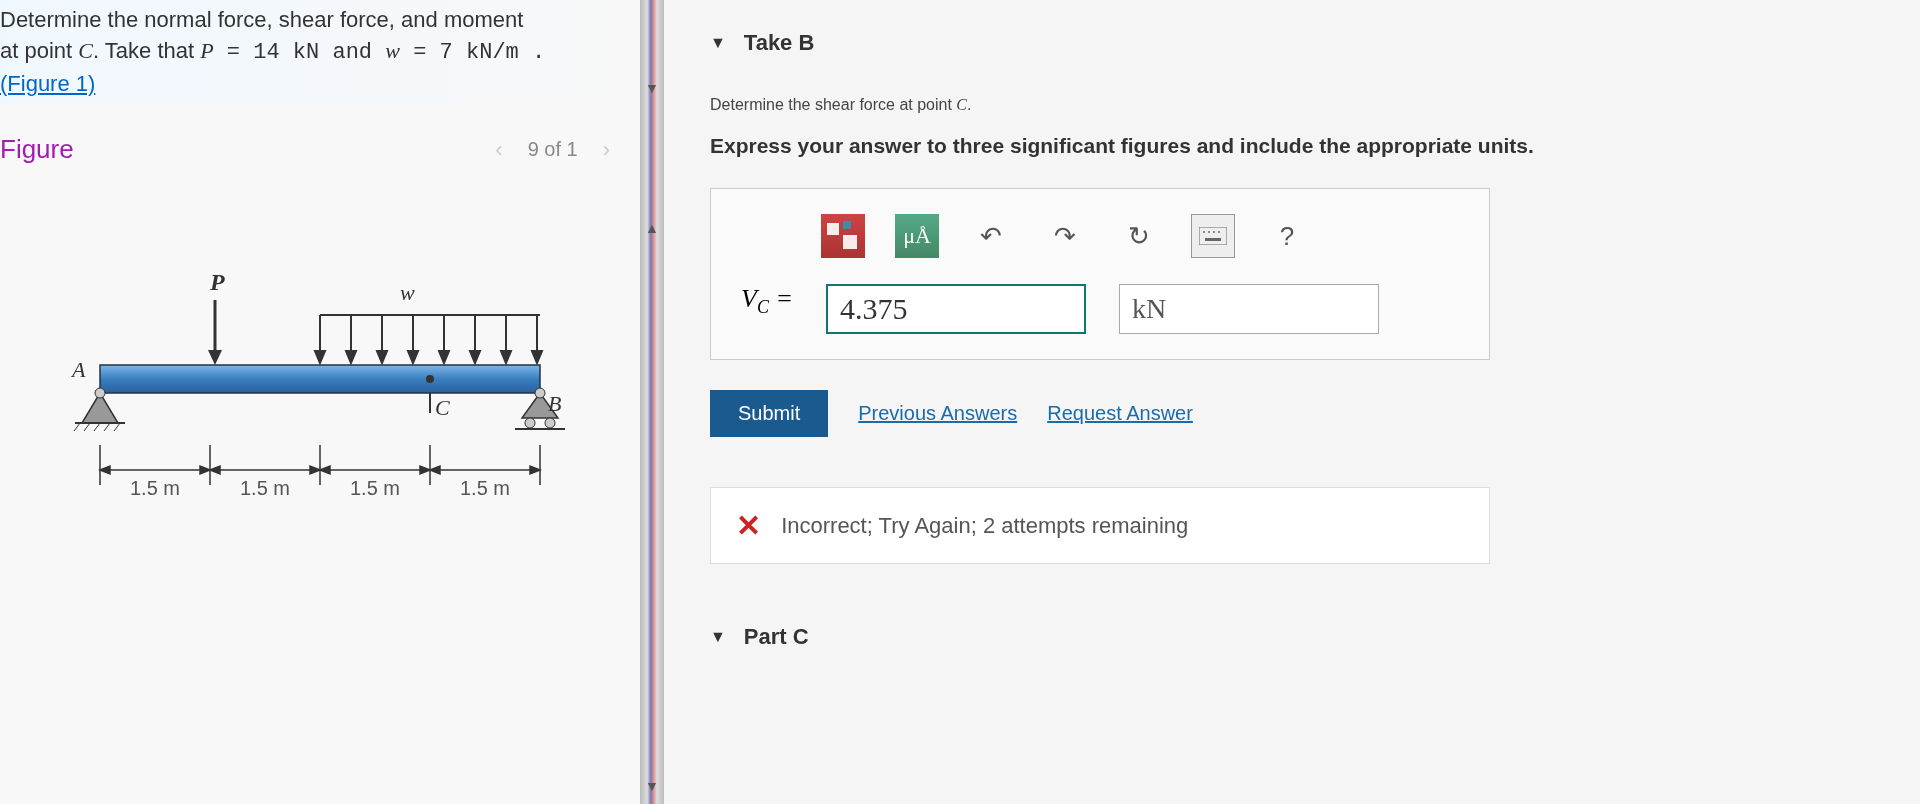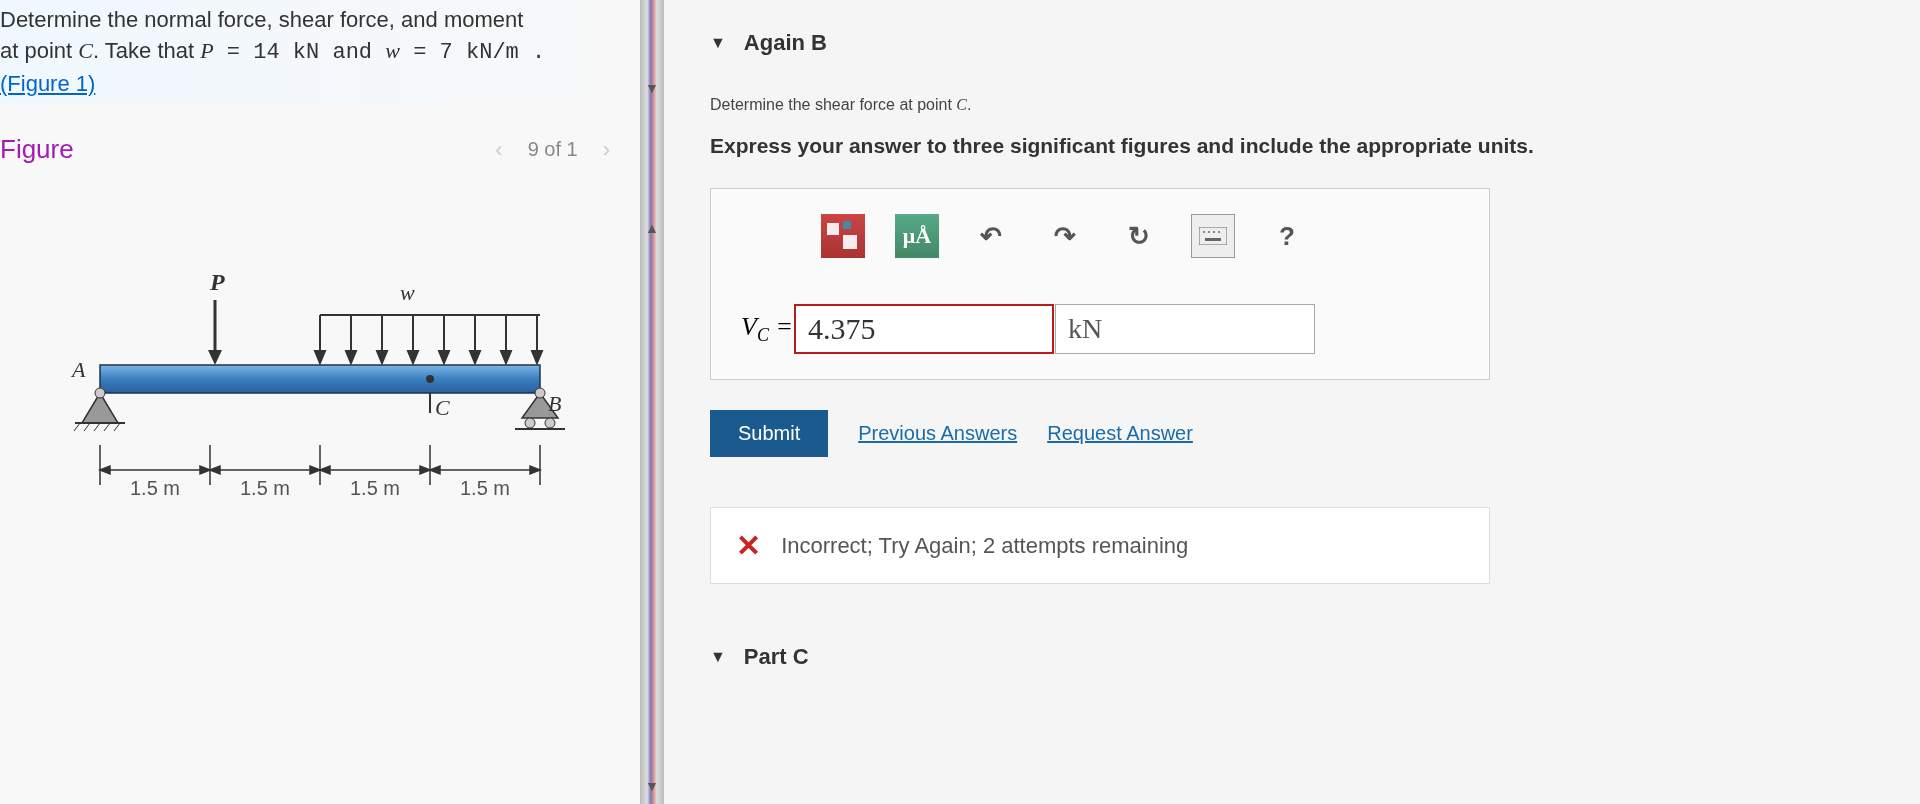--- a/index.html
+++ b/index.html
@@ -76,49 +76,48 @@
   border: 1px solid #ccc;
   background: #fafafa;
   padding: 25px 30px;
   width: 780px;
   margin-bottom: 30px;
 }
 .toolbar {
   display: flex;
   align-items: center;
   gap: 30px;
-  margin-bottom: 46px;
+  margin-bottom: 26px;
   margin-left: 80px;
-  font-weight: bold;
 }
 .tool-btn {
   width: 44px;
   height: 44px;
   display: flex;
   align-items: center;
   justify-content: center;
   cursor: pointer;
   border: 1px solid #999;
   background: #eee;
   font-size: 20px;
 }
 .tool-btn.templates { background: linear-gradient(#c44, #a33); color:#fff; border:none; position:relative;}
 .tool-btn.units { background: linear-gradient(#5a8, #486); color: #fff; border:none; font-family:'Times New Roman'; font-size:22px;}
 .tool-btn.noframe { border: none; background: none; color: #555; font-size: 26px;}
 .answer-row {
   display: flex;
-  align-items: center;
-  gap: 1px;
+  align-items: flex-start;
+  gap: 33px;
 }
 .var-label { font-family: 'Times New Roman', serif; font-size: 26px; font-style: italic; }
 .var-label sub { font-size: 18px; font-style: italic; }
 .answer-input {
   width: 260px;
   height: 50px;
-  border: 2px solid #b91c1c;
+  border: 2px solid #0f766e;
   font-size: 30px;
   padding: 0 12px;
   font-family: 'Times New Roman', serif;
   color: #333;
   background: #fff;
 }
 .unit-input {
   width: 260px;
   height: 50px;
   border: 1px solid #aaa;
@@ -271,21 +270,21 @@
 
 <div class="divider">
   <span class="divider-arrow">▼</span>
   <span class="divider-arrow" style="position:absolute; top:220px;">▲</span>
   <span class="divider-arrow" style="position:absolute; bottom:10px;">▼</span>
 </div>
 
 <div class="right-panel">
   <div class="part-header">
     <span class="caret-down">▼</span>
-    <span class="part-title">Again B</span>
+    <span class="part-title">Take B</span>
   </div>
 
   <div class="question-text">
     <span>Determine the shear force at point </span><span class="italic">C</span><span>.</span>
   </div>
   <div class="instruction">Express your answer to three significant figures and include the appropriate units.</div>
 
   <div class="answer-box">
     <div class="toolbar">
       <div class="tool-btn templates">

